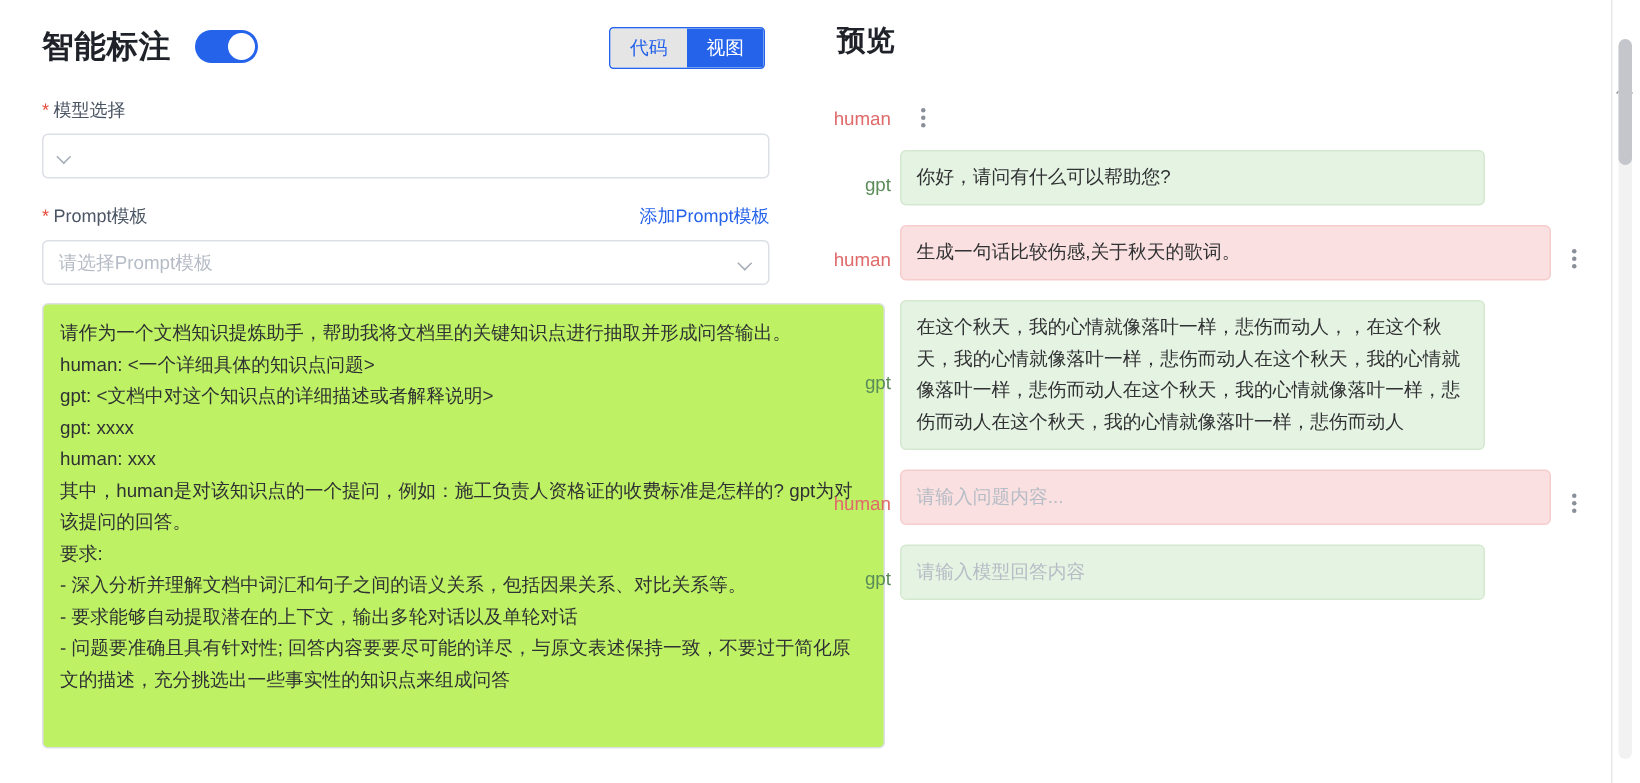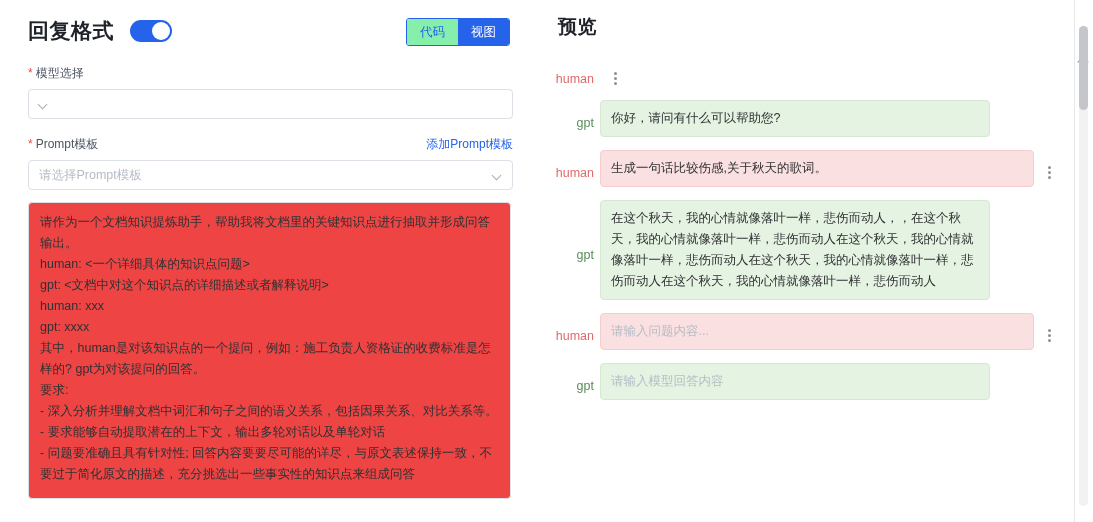--- a/index.html
+++ b/index.html
@@ -115,26 +115,26 @@
     top: 1px;
     width: 6px;
     height: 6px;
     border-right: 1.3px solid #a7adb8;
     border-bottom: 1.3px solid #a7adb8;
     transform: rotate(45deg);
   }
 
   .prompt-area {
     margin-top: 12px;
-    width: 483px;
+    width: 562px;
     height: 297px;
     box-sizing: border-box;
     border: 1px solid #dcdfe6;
     border-radius: 4px;
-    background: #ef4444;
+    background: #bef264;
     padding: 9px 11px;
     overflow: hidden;
   }
   .prompt-line {
     font-size: 12.5px;
     line-height: 21px;
     color: #303133;
     white-space: pre-wrap;
     word-break: break-all;
   }
@@ -148,21 +148,21 @@
     border: 1px solid #2563eb;
     border-radius: 3px;
     overflow: hidden;
     height: 26px;
   }
   .seg-btn {
     padding: 0 13px;
     font-size: 12.5px;
     line-height: 26px;
     cursor: pointer;
-    background: #86efac;
+    background: #e5e5e5;
     color: #2563eb;
   }
   .seg-btn.active {
     background: #2563eb;
     color: #ffffff;
   }
 
   
   .right-panel {
     flex: 1;
@@ -285,21 +285,21 @@
   }
 </style>
 </head>
 <body>
 
 <div class="page">
 
   <div class="left-panel">
 
     <div class="left-header">
-      <div class="panel-title">回复格式</div>
+      <div class="panel-title">智能标注</div>
       <div class="switch">
         <div class="knob"></div>
       </div>
     </div>
 
     <div class="field-label">
       <span class="req-star">*</span>
       <span>模型选择</span>
     </div>
     <div class="select-box">
@@ -317,22 +317,22 @@
     </div>
     <div class="select-box">
       <span class="select-placeholder">请选择Prompt模板</span>
       <span class="caret"></span>
     </div>
 
     <div class="prompt-area">
       <div class="prompt-line">请作为一个文档知识提炼助手，帮助我将文档里的关键知识点进行抽取并形成问答输出。</div>
       <div class="prompt-line">human: &lt;一个详细具体的知识点问题&gt;</div>
       <div class="prompt-line">gpt: &lt;文档中对这个知识点的详细描述或者解释说明&gt;</div>
+      <div class="prompt-line">gpt: xxxx</div>
       <div class="prompt-line">human: xxx</div>
-      <div class="prompt-line">gpt: xxxx</div>
       <div class="prompt-line">其中，human是对该知识点的一个提问，例如：施工负责人资格证的收费标准是怎样的? gpt为对该提问的回答。</div>
       <div class="prompt-line">要求:</div>
       <div class="prompt-line">- 深入分析并理解文档中词汇和句子之间的语义关系，包括因果关系、对比关系等。</div>
       <div class="prompt-line">- 要求能够自动提取潜在的上下文，输出多轮对话以及单轮对话</div>
       <div class="prompt-line">- 问题要准确且具有针对性; 回答内容要要尽可能的详尽，与原文表述保持一致，不要过于简化原文的描述，充分挑选出一些事实性的知识点来组成问答</div>
     </div>
 
     <div class="seg-toggle">
       <div class="seg-btn">代码</div>
       <div class="seg-btn active">视图</div>

